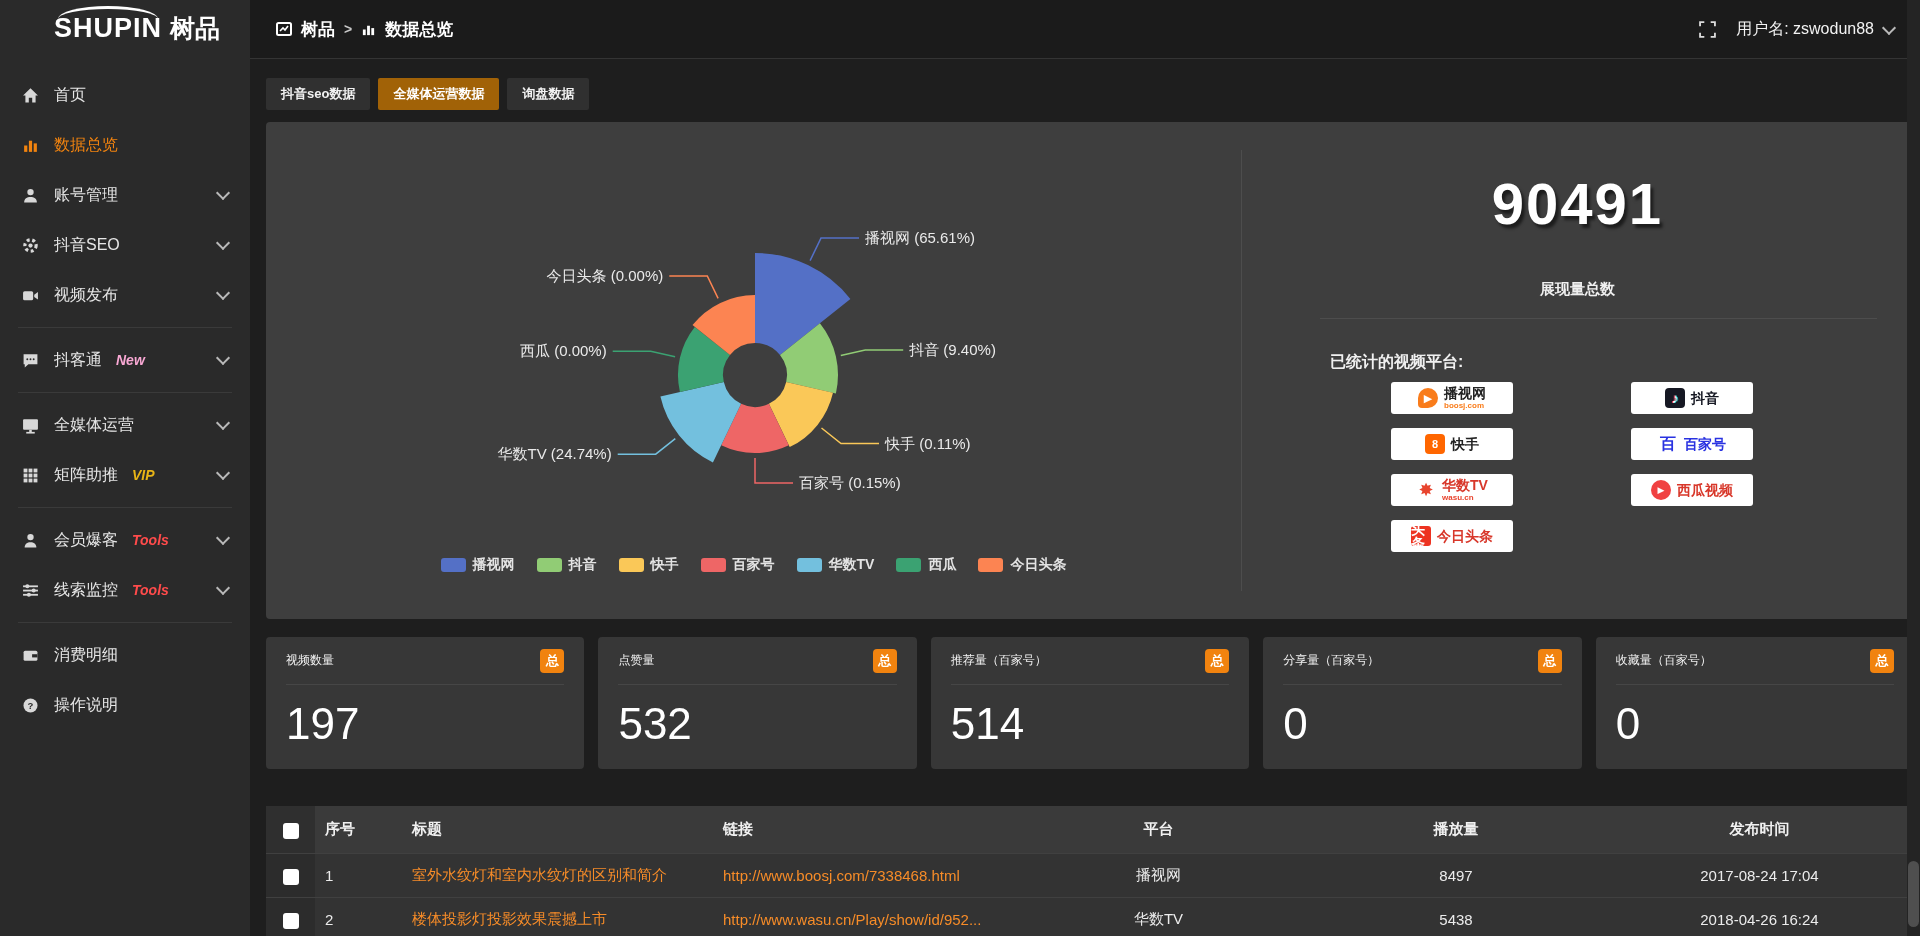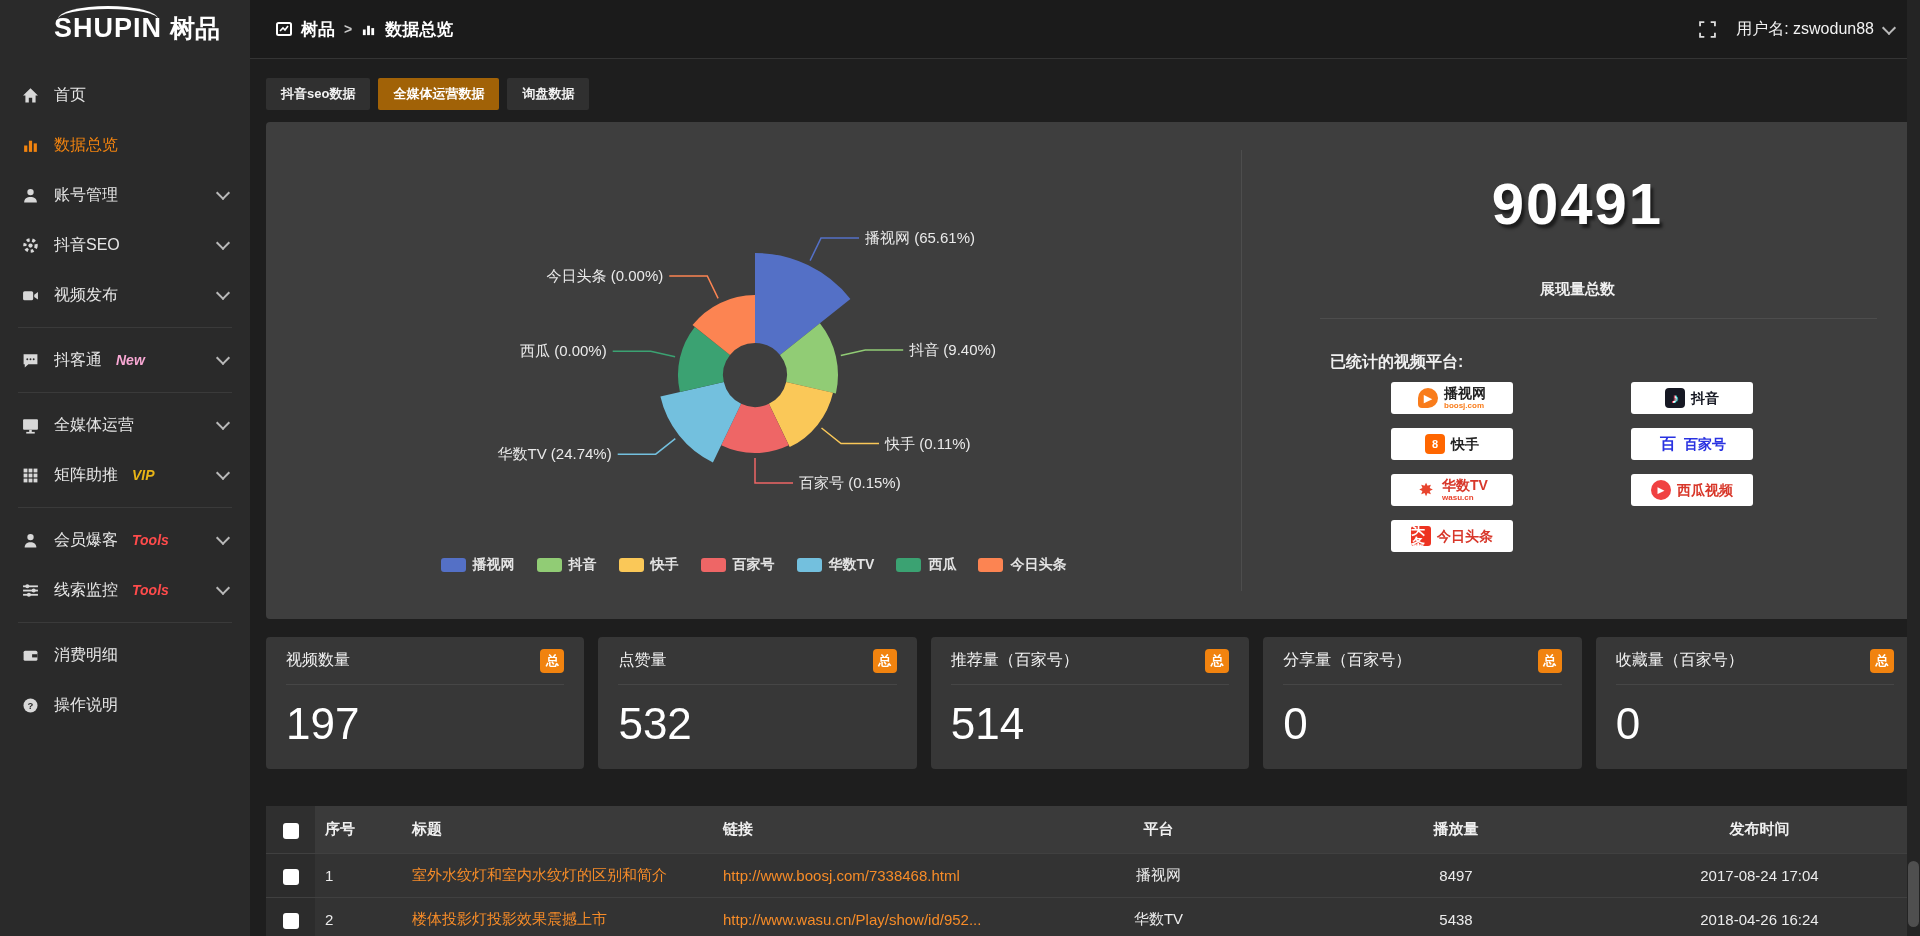--- a/index.html
+++ b/index.html
@@ -50,21 +50,21 @@
   .plat-col.c2{left:1365px;}
   .plat-badge{width:122px;height:32px;background:#fff;border-radius:3px;display:flex;align-items:center;justify-content:center;gap:6px;}
   .pb-logo{width:20px;height:20px;border-radius:4px;display:flex;align-items:center;justify-content:center;flex:0 0 auto;font-size:11px;font-weight:bold;color:#fff;}
   .pb-txt{display:flex;flex-direction:column;line-height:1;}
   .pb-name{font-size:14px;font-weight:800;}
   .pb-sub{font-size:8px;font-weight:bold;margin-top:2px;}
   
   .cards{display:flex;gap:14px;margin-top:18px;}
   .card{flex:1;height:132px;background:#373737;border-radius:4px;padding:0 20px;box-sizing:border-box;}
   .card-head{display:flex;justify-content:space-between;align-items:center;height:47px;border-bottom:1px solid #464646;}
-  .card-title{font-size:16px;color:#f2f2f2;}
+  .card-title{font-size:12px;color:#f2f2f2;}
   .badge{min-width:24px;height:24px;background:#f1830f;color:#fff;border-radius:4px;font-size:13px;font-weight:bold;
     display:flex;align-items:center;justify-content:center;}
   .card-value{font-size:44px;color:#fff;margin-top:14px;}
   
   table.data-table{width:100%;border-collapse:collapse;margin-top:37px;table-layout:fixed;padding-left:8px;}
   .data-table th{background:#3a3a3a;height:47px;font-weight:bold;font-size:15px;color:#f0f0f0;padding:0 10px;}
   .data-table td{background:#333333;height:43px;border-top:1px solid #404040;font-size:15px;color:#ececec;padding:0 10px;}
   .data-table th.ckcol{background:#2f2f2f;}
   .data-table td.ckcol{background:#2c2c2c;}
   .al{text-align:left;} .ac{text-align:center;}

